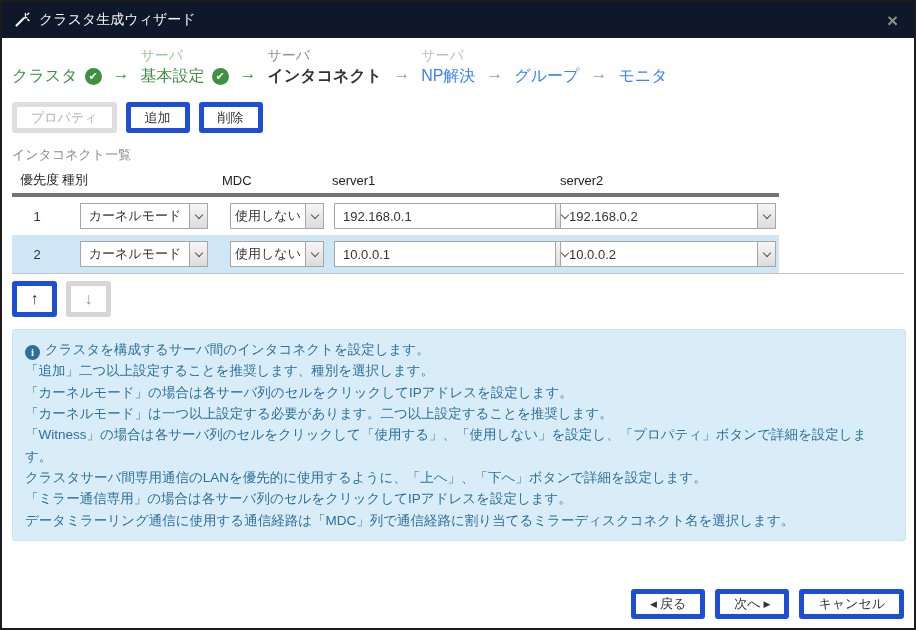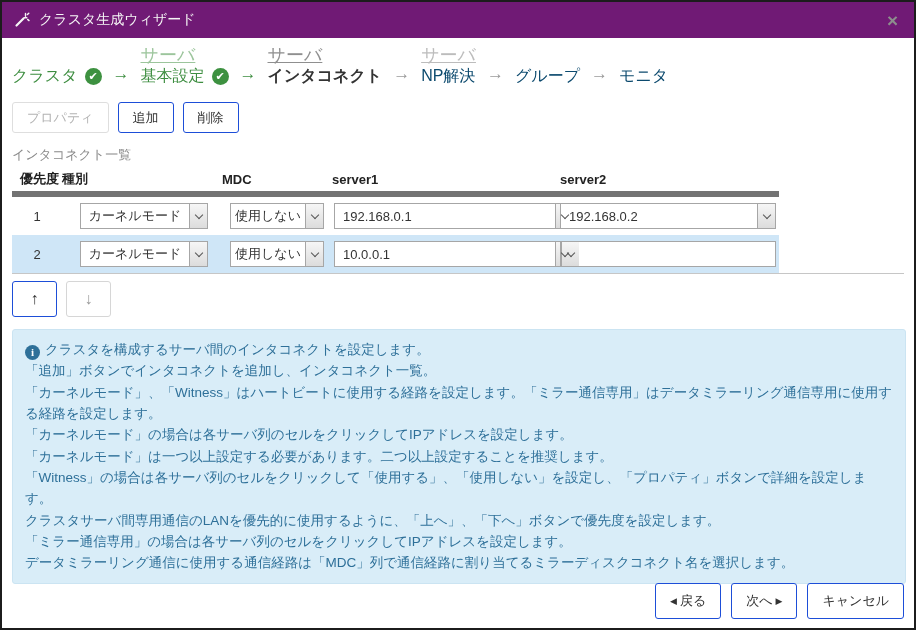--- a/index.html
+++ b/index.html
@@ -11,70 +11,70 @@
   }
   .dialog {
     width:916px; height:630px;
     background:#ffffff;
     border:2px solid #1c1c1c;
     position:relative;
     overflow:hidden;
   }
   
   .titlebar {
-    height:36px; background:#701a75; color:#f5f5f5;
+    height:36px; background:#0f172a; color:#f5f5f5;
     display:flex; align-items:center; padding:0 12px;
     font-size:14px;
   }
   .titlebar .wand { margin-right:9px; display:inline-flex; }
   .titlebar .close {
     margin-left:auto; color:#8d8d8d; font-size:19px; font-weight:bold;
     cursor:pointer; line-height:1; padding:0 4px;
   }
   .content { padding:0 10px; }
   
   .wizard { display:flex; align-items:flex-end; margin-top:9px; }
   .step { display:flex; flex-direction:column; }
-  .step .sub { font-size:18px; height:17px; line-height:17px;text-decoration:underline; }
+  .step .sub { font-size:14px; height:17px; line-height:17px; }
   .step .main { display:flex; align-items:center; font-size:16px; height:24px; }
   .step.done  .sub  { color:#9cc59c; }
   .step.done  .main { color:#3e8e41; }
   .step.current .sub  { color:#8f8f8f; }
   .step.current .main { color:#333; font-weight:bold; }
   .step.future .sub  { color:#bcbcbc; }
-  .step.future .main { color:#0c4a6e; }
+  .step.future .main { color:#3b82f6; }
   .check {
     display:inline-flex; align-items:center; justify-content:center;
     width:17px; height:17px; border-radius:50%;
     background:#3d9140; color:#fff; font-size:11px; margin-left:7px;
   }
   .warrow {
     font-size:17px; font-weight:bold; padding:0 11px 2px 11px; line-height:24px;
   }
   .warrow.green { color:#3e8e41; }
   .warrow.gray  { color:#9a9a9a; }
   
   .btn {
-    background:#fff; border:1px solid #1d4ed8; border-radius:3px;
+    background:#fff; border:5px solid #1d4ed8; border-radius:3px;
     color:#333; font-size:13px; font-family:inherit;
     padding:0 14px; height:31px; cursor:pointer;
   }
   .btn.disabled { color:#b3b3b3; border-color:#dedede; cursor:default; }
   .toolbar { display:flex; gap:9px; margin-top:14px; }
   
   .caption { margin-top:13px; color:#8a8a8a; font-size:13px; }
   .grid {
     display:grid;
     grid-template-columns:50px 160px 110px 228px 219px;
     align-items:center;
     width:767px;
   }
   .thead {
-    font-weight:bold; font-size:13px; color:#222;
-    border-bottom:6px solid #737373;
+    font-weight:normal; font-size:13px; color:#222;
+    border-bottom:4px solid #737373;
     height:30px; margin-top:3px;
   }
   .thead .h1 { padding-left:8px; }
   .rows { border-bottom:1px solid #c6c6c6; }
   .row { height:38px; }
   .row.selected { background:#cfe6f7; }
   .pri { text-align:center; font-size:13px; color:#333; }
   .dd {
     height:26px; background:#fff; border:1px solid #a6a6a6;
     display:flex; align-items:center; font-size:13px; color:#333;
@@ -110,21 +110,21 @@
   }
   .infoicon {
     display:inline-flex; align-items:center; justify-content:center;
     width:15px; height:15px; border-radius:50%;
     background:#2e7099; color:#fff;
     font-size:11px; font-weight:bold; font-family:"Liberation Serif",serif;
     margin-right:5px; vertical-align:-2px;
   }
   
   .footer { position:absolute; right:10px; bottom:9px; display:flex; gap:10px; }
-  .footer .btn { height:36px; font-size:13px; }
+  .footer .btn { height:30px; font-size:13px; }
   .tri { font-size:9px; vertical-align:1px; }
   .tri.l { margin-right:3px; }
   .tri.r { margin-left:3px; }
 </style>
 </head>
 <body>
 
 <div class="dialog">
 
   <div class="titlebar">
@@ -246,41 +246,41 @@
               <span class="chev"></span>
             </span>
         </span>
         <span class="dd left dd-srv1">
           <span class="txt">10.0.0.1</span>
           <span class="ddbtn">
               <span class="chev"></span>
             </span>
         </span>
         <span class="dd left dd-srv2">
+          <span class="txt">10.0.0.2</span>
           <span class="ddbtn">
               <span class="chev"></span>
             </span>
         </span>
       </div>
 
     </div>
 
     <div class="updown">
       <button class="btn up"><span>↑</span></button>
       <button class="btn down"><span>↓</span></button>
     </div>
 
     <div class="infobox">
       <div><span class="infoicon">i</span><span>クラスタを構成するサーバ間のインタコネクトを設定します。</span></div>
-      <div>「追加」ボタンでインタコネクトを追加し、インタコネクト一覧。</div>
-      <div>「カーネルモード」、「Witness」はハートビートに使用する経路を設定します。「ミラー通信専用」はデータミラーリング通信専用に使用する経路を設定します。</div>
+      <div>「追加」二つ以上設定することを推奨します、種別を選択します。</div>
       <div>「カーネルモード」の場合は各サーバ列のセルをクリックしてIPアドレスを設定します。</div>
       <div>「カーネルモード」は一つ以上設定する必要があります。二つ以上設定することを推奨します。</div>
       <div>「Witness」の場合は各サーバ列のセルをクリックして「使用する」、「使用しない」を設定し、「プロパティ」ボタンで詳細を設定します。</div>
-      <div>クラスタサーバ間専用通信のLANを優先的に使用するように、「上へ」、「下へ」ボタンで優先度を設定します。</div>
+      <div>クラスタサーバ間専用通信のLANを優先的に使用するように、「上へ」、「下へ」ボタンで詳細を設定します。</div>
       <div>「ミラー通信専用」の場合は各サーバ列のセルをクリックしてIPアドレスを設定します。</div>
       <div>データミラーリング通信に使用する通信経路は「MDC」列で通信経路に割り当てるミラーディスクコネクト名を選択します。</div>
     </div>
 
   </div>
 
   <div class="footer">
     <button class="btn"><span class="tri l">◀</span><span>戻る</span></button>
     <button class="btn"><span>次へ</span><span class="tri r">▶</span></button>
     <button class="btn"><span>キャンセル</span></button>

